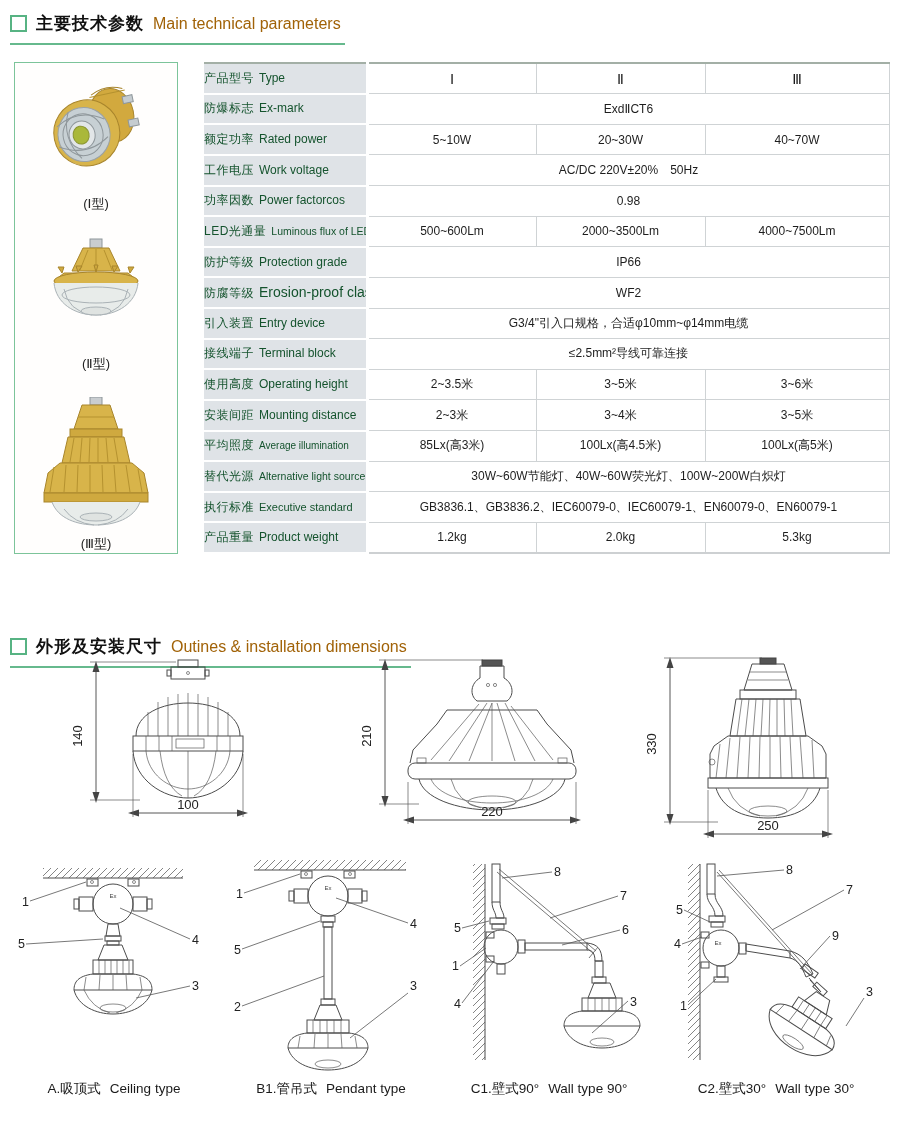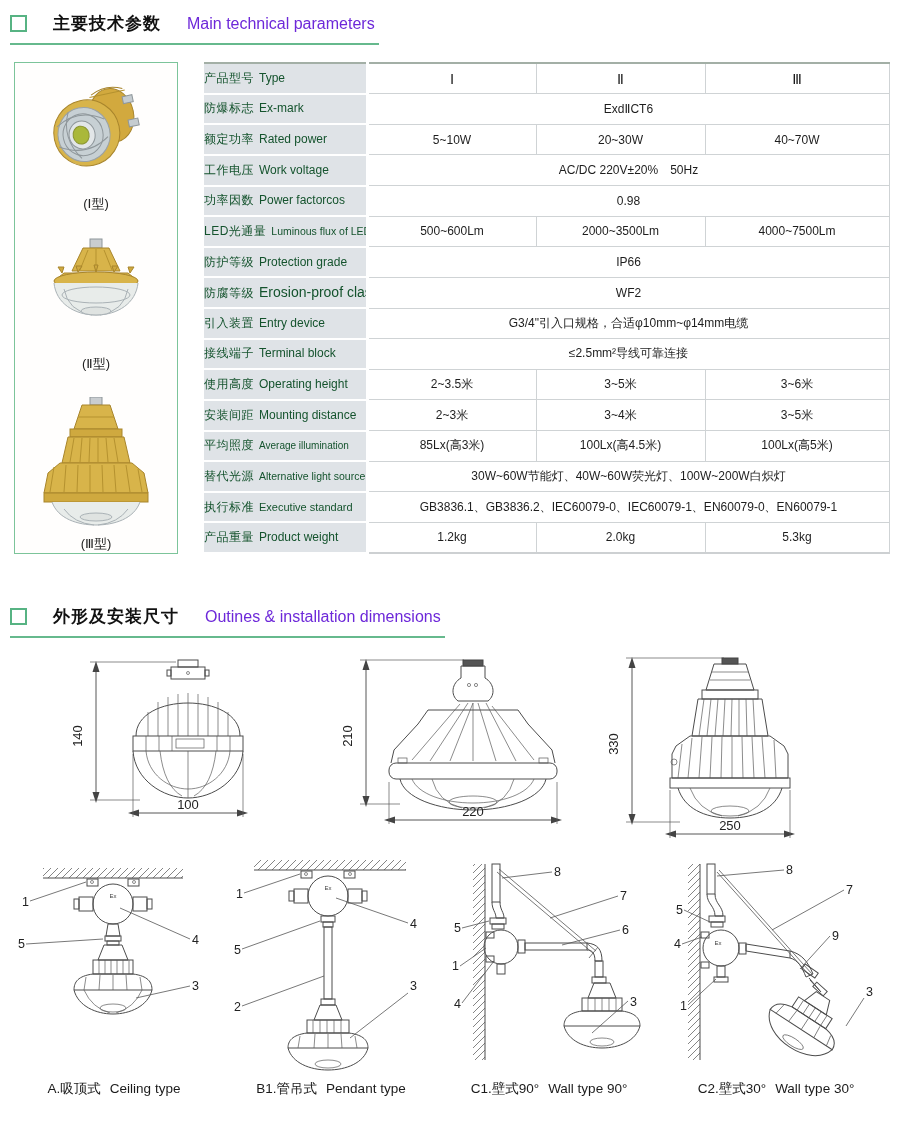--- a/index.html
+++ b/index.html
@@ -2,25 +2,25 @@
 <html><head>
 <meta charset="utf-8">
 <style>
   html,body{margin:0;padding:0;}
   body{
     width:900px;height:1124px;position:relative;background:#fff;
     font-family:"Liberation Sans","DejaVu Sans",sans-serif;color:#222;
     overflow:hidden;
   }
   
-  .sec-header{position:absolute;left:10px;display:inline-flex;align-items:center;gap:26px;
+  .sec-header{position:absolute;left:10px;display:inline-flex;align-items:center;gap:9px;
     padding-bottom:8px;border-bottom:2px solid #66b98d;padding-right:4px;}
   .sec-bullet{width:13px;height:13px;border:2px solid #57b383;background:#fff;flex:0 0 auto;}
   .sec-zh{font-weight:bold;font-size:17px;color:#111;letter-spacing:1px;}
-  .sec-en{font-size:16px;color:#6d28d9;}
+  .sec-en{font-size:16px;color:#a16207;}
 
   
   #content{position:absolute;top:62px;left:14px;width:876px;display:flex;}
   .photos{width:164px;height:492px;box-sizing:border-box;border:1px solid #7cc49a;
     display:flex;flex-direction:column;justify-content:space-between;align-items:center;
     padding:16px 0 0 0;margin-right:26px;background:#fffefd;}
   .photo-fig{display:flex;flex-direction:column;align-items:center;}
   .photo-label{font-size:13px;color:#222;margin-top:8px;}
 
   
@@ -30,21 +30,21 @@
   td.lbl{background:#dfe3e7;border-bottom:2px solid #fff;border-right:3px solid #fff;
     padding-left:8px;white-space:nowrap;overflow:hidden;color:#14532d;}
   td.lbl .zh{letter-spacing:0.5px;}
   td.lbl .en{margin-left:5px;}
   td.val{background:#fff;border:1px solid #cfd3d5;text-align:center;color:#1d1d1d;
     white-space:nowrap;overflow:hidden;font-size:12.5px;}
   tr.r0 td.val{font-size:14px;}
 
   
   #dims{position:absolute;top:650px;left:28px;width:850px;display:flex;
-    align-items:flex-start;}
+    justify-content:space-between;align-items:flex-start;}
   
   #installs{position:absolute;top:848px;left:8px;width:884px;display:flex;
     justify-content:space-between;}
   .inst{display:flex;flex-direction:column;align-items:center;}
   .caption{font-size:13.5px;color:#1b1b1b;margin-top:4px;white-space:nowrap;}
   .caption .en{margin-left:9px;text-align:right;}
 
   svg .ln{stroke:#4c4c4c;stroke-width:1;fill:none;}
   svg .thin{stroke:#5a5a5a;stroke-width:0.7;fill:none;}
   svg .dim{stroke:#444;stroke-width:0.9;fill:none;}
@@ -205,21 +205,21 @@
     <tr>
       <td class="lbl"><span class="zh">产品重量</span><span class="en">Product weight</span></td>
       <td class="val">1.2kg</td>
       <td class="val">2.0kg</td>
       <td class="val">5.3kg</td>
     </tr>
   </tbody>
     </table>
 </div>
 
-<div class="sec-header" style="top:605px;">
+<div class="sec-header" style="top:635px;">
   <span class="sec-bullet"></span>
   <span class="sec-zh">外形及安装尺寸</span>
   <span class="sec-en">Outines &amp; installation dimensions</span>
 </div>
 
 <div id="dims">
 
   <svg width="300" height="178" viewBox="0 0 300 178">
     <line class="dim" x1="68" y1="16" x2="68" y2="148"></line>
     <polygon class="arr" points="68,11 64.5,22 71.5,22"></polygon>

